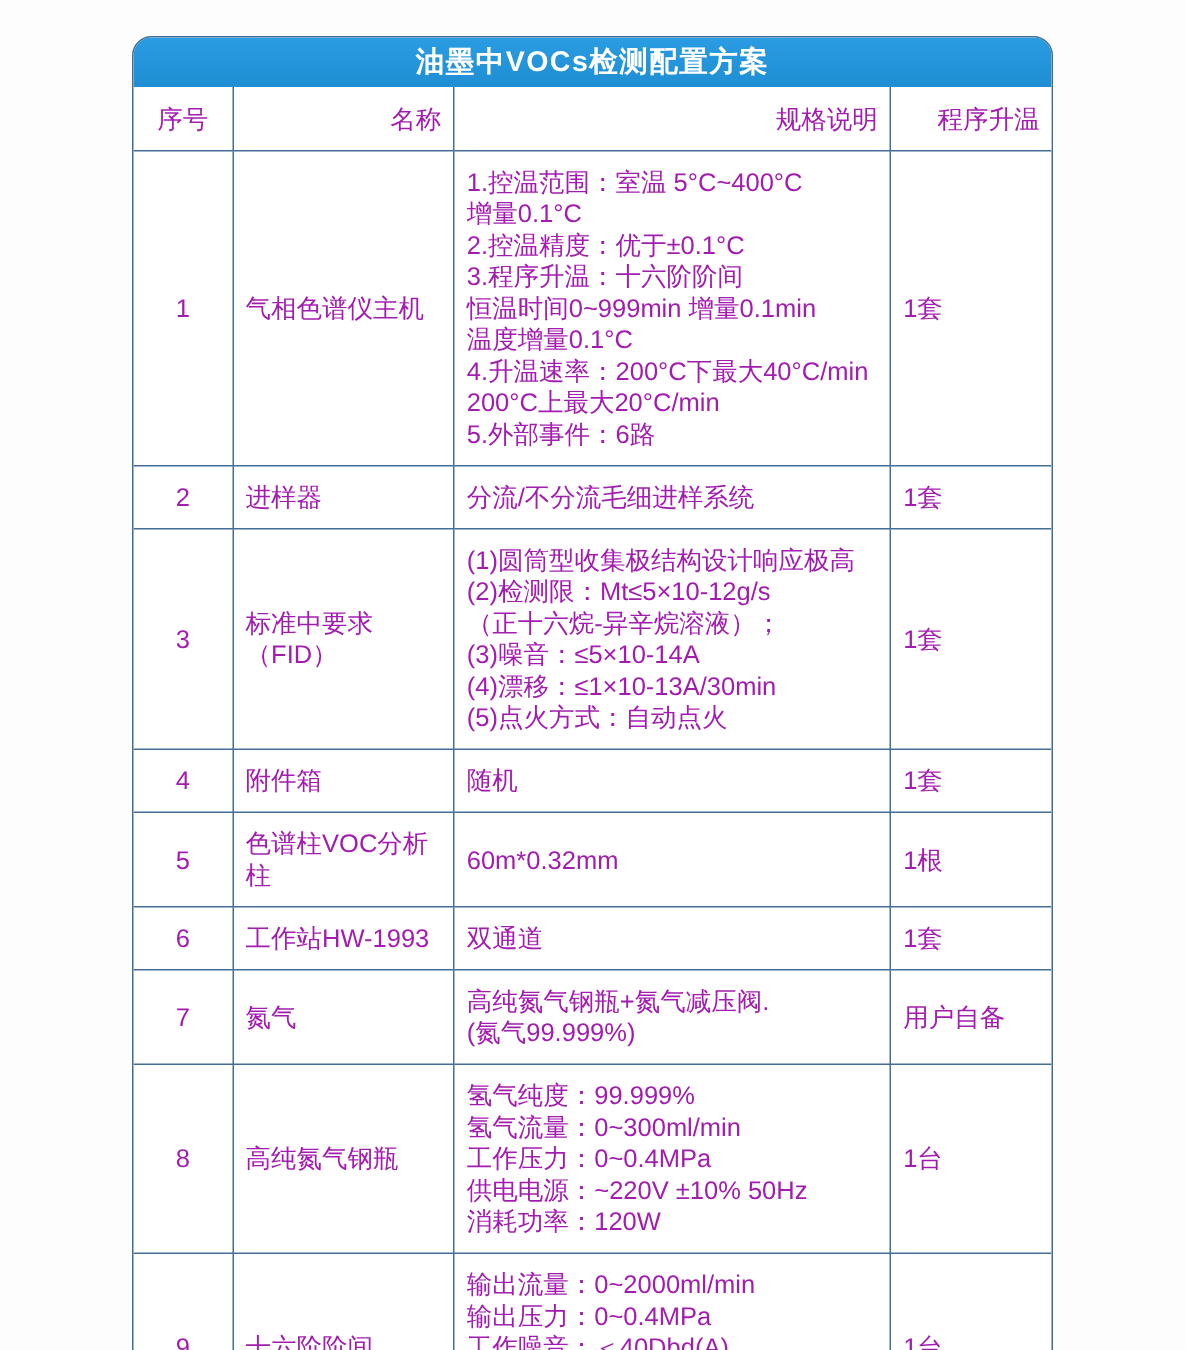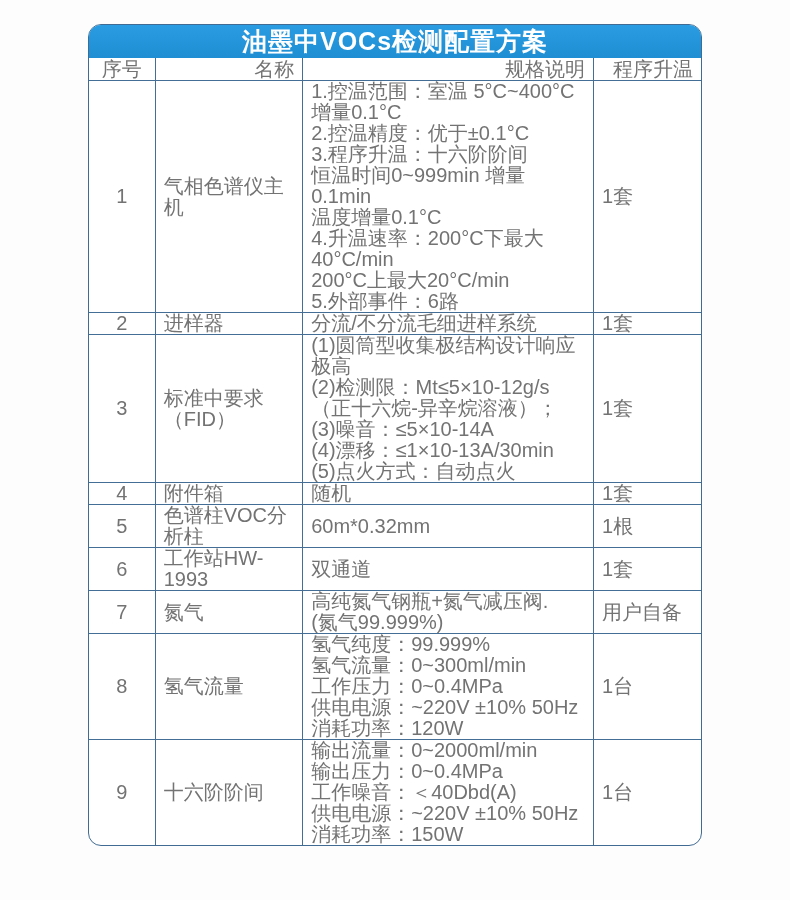--- a/index.html
+++ b/index.html
@@ -18,42 +18,42 @@
     width: 612px;
     margin: 24px auto 0 auto;
     background: #ffffff;
     border: 1px solid #416b92;
     border-radius: 13px;
     overflow: hidden;
   }
   .card-title {
     background: linear-gradient(180deg, #2a9ce2, #1f8ed3);
     color: #ffffff;
-    font-size: 25px;
+    font-size: 19px;
     font-weight: bold;
     text-align: center;
     height: 33px;
     line-height: 33px;
     letter-spacing: 1px;
   }
   table.spec-table {
     width: 100%;
     border-collapse: collapse;
     table-layout: fixed;
   }
   .spec-table col.c-no   { width: 66px;  }
   .spec-table col.c-name { width: 147px; }
   .spec-table col.c-spec { width: 290px; }
   .spec-table col.c-qty  { width: 107px; }
   .spec-table th, .spec-table td {
     border: 1px solid #456e96;
-    font-size: 20px;
-    color: #737373;
+    font-size: 17px;
+    color: #a21caf;
     vertical-align: middle;
-    padding: 0 8px;
+    padding: 10px 8px;
     line-height: 21px;
     overflow: hidden;
   }
   
   .spec-table th { border-top: none; }
   .spec-table th:first-child, .spec-table td:first-child { border-left: none; }
   .spec-table th:last-child,  .spec-table td:last-child  { border-right: none; }
   .spec-table tbody tr:last-child td { border-bottom: none; }
   .spec-table th {
     font-weight: normal;
@@ -148,21 +148,21 @@
   <tr>
     <td class="cell-no">7</td>
     <td class="cell-name">氮气</td>
     <td class="cell-spec">高纯氮气钢瓶+氮气减压阀.
 (氮气99.999%)</td>
     <td class="cell-qty">用户自备</td>
   </tr>
 
   <tr>
     <td class="cell-no">8</td>
-    <td class="cell-name">氢气流量</td>
+    <td class="cell-name">高纯氮气钢瓶</td>
     <td class="cell-spec">氢气纯度：99.999%
 氢气流量：0~300ml/min
 工作压力：0~0.4MPa
 供电电源：~220V ±10% 50Hz
 消耗功率：120W</td>
     <td class="cell-qty">1台</td>
   </tr>
 
   <tr>
     <td class="cell-no">9</td>

